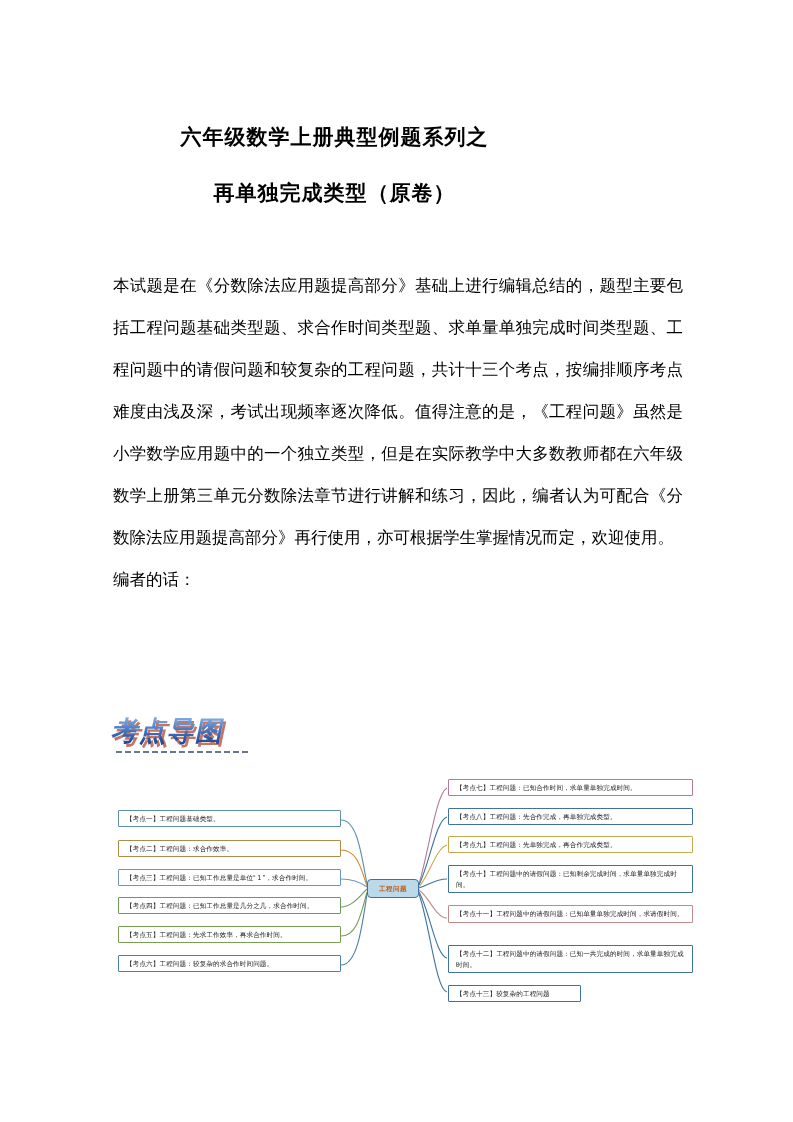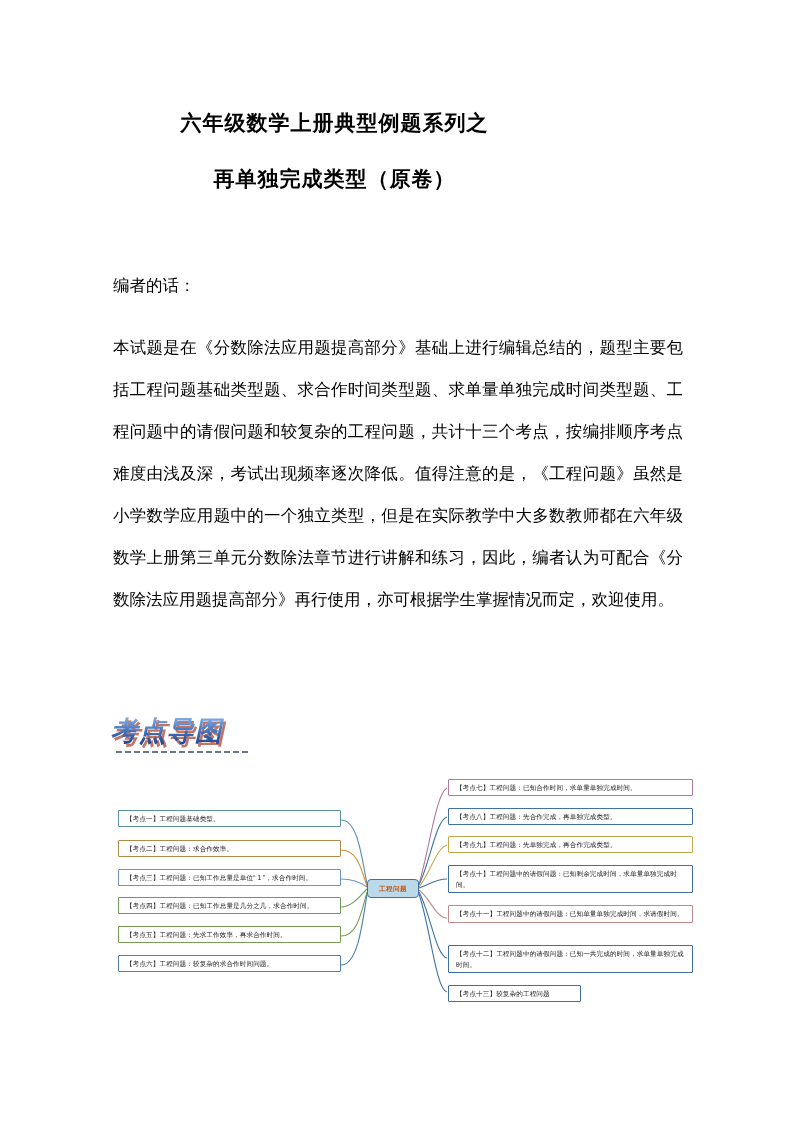--- a/index.html
+++ b/index.html
@@ -17,21 +17,21 @@
     height: 1122px;
     background: #ffffff;
     overflow: hidden;
     box-sizing: border-box;
   }
 
   
   .title-block {
     position: absolute;
     left: 0;
-    top: 95px;
+    top: 109px;
     width: 669px;
     text-align: center;
   }
   .doc-title-line {
     font-size: 21px;
     font-weight: bold;
     letter-spacing: 1px;
     line-height: 56px;
     color: #000;
   }
@@ -115,22 +115,22 @@
 <body>
 
 <div class="page">
 
   <div class="title-block">
     <div class="doc-title-line">六年级数学上册典型例题系列之</div>
     <div class="doc-title-line">再单独完成类型（原卷）</div>
   </div>
 
   <div class="body-block">
+    <p class="para">本试题是在《分数除法应用题提高部分》基础上进行编辑总结的，题型主要包括工程问题基础类型题、求合作时间类型题、求单量单独完成时间类型题、工程问题中的请假问题和较复杂的工程问题，共计十三个考点，按编排顺序考点难度由浅及深，考试出现频率逐次降低。值得注意的是，《工程问题》虽然是小学数学应用题中的一个独立类型，但是在实际教学中大多数教师都在六年级数学上册第三单元分数除法章节进行讲解和练习，因此，编者认为可配合《分数除法应用题提高部分》再行使用，亦可根据学生掌握情况而定，欢迎使用。</p>
     <p class="para lead">编者的话：</p>
-    <p class="para">本试题是在《分数除法应用题提高部分》基础上进行编辑总结的，题型主要包括工程问题基础类型题、求合作时间类型题、求单量单独完成时间类型题、工程问题中的请假问题和较复杂的工程问题，共计十三个考点，按编排顺序考点难度由浅及深，考试出现频率逐次降低。值得注意的是，《工程问题》虽然是小学数学应用题中的一个独立类型，但是在实际教学中大多数教师都在六年级数学上册第三单元分数除法章节进行讲解和练习，因此，编者认为可配合《分数除法应用题提高部分》再行使用，亦可根据学生掌握情况而定，欢迎使用。</p>
   </div>
 
   <div class="art-heading">
     <svg width="200" height="60" viewBox="0 0 200 60" xmlns="http://www.w3.org/2000/svg">
       <defs>
         <linearGradient id="wordgrad" x1="0" y1="0" x2="0" y2="1">
           <stop offset="0%" stop-color="#8fb6e6"></stop>
           <stop offset="45%" stop-color="#4a7bc4"></stop>
           <stop offset="100%" stop-color="#1d3f85"></stop>
         </linearGradient>

